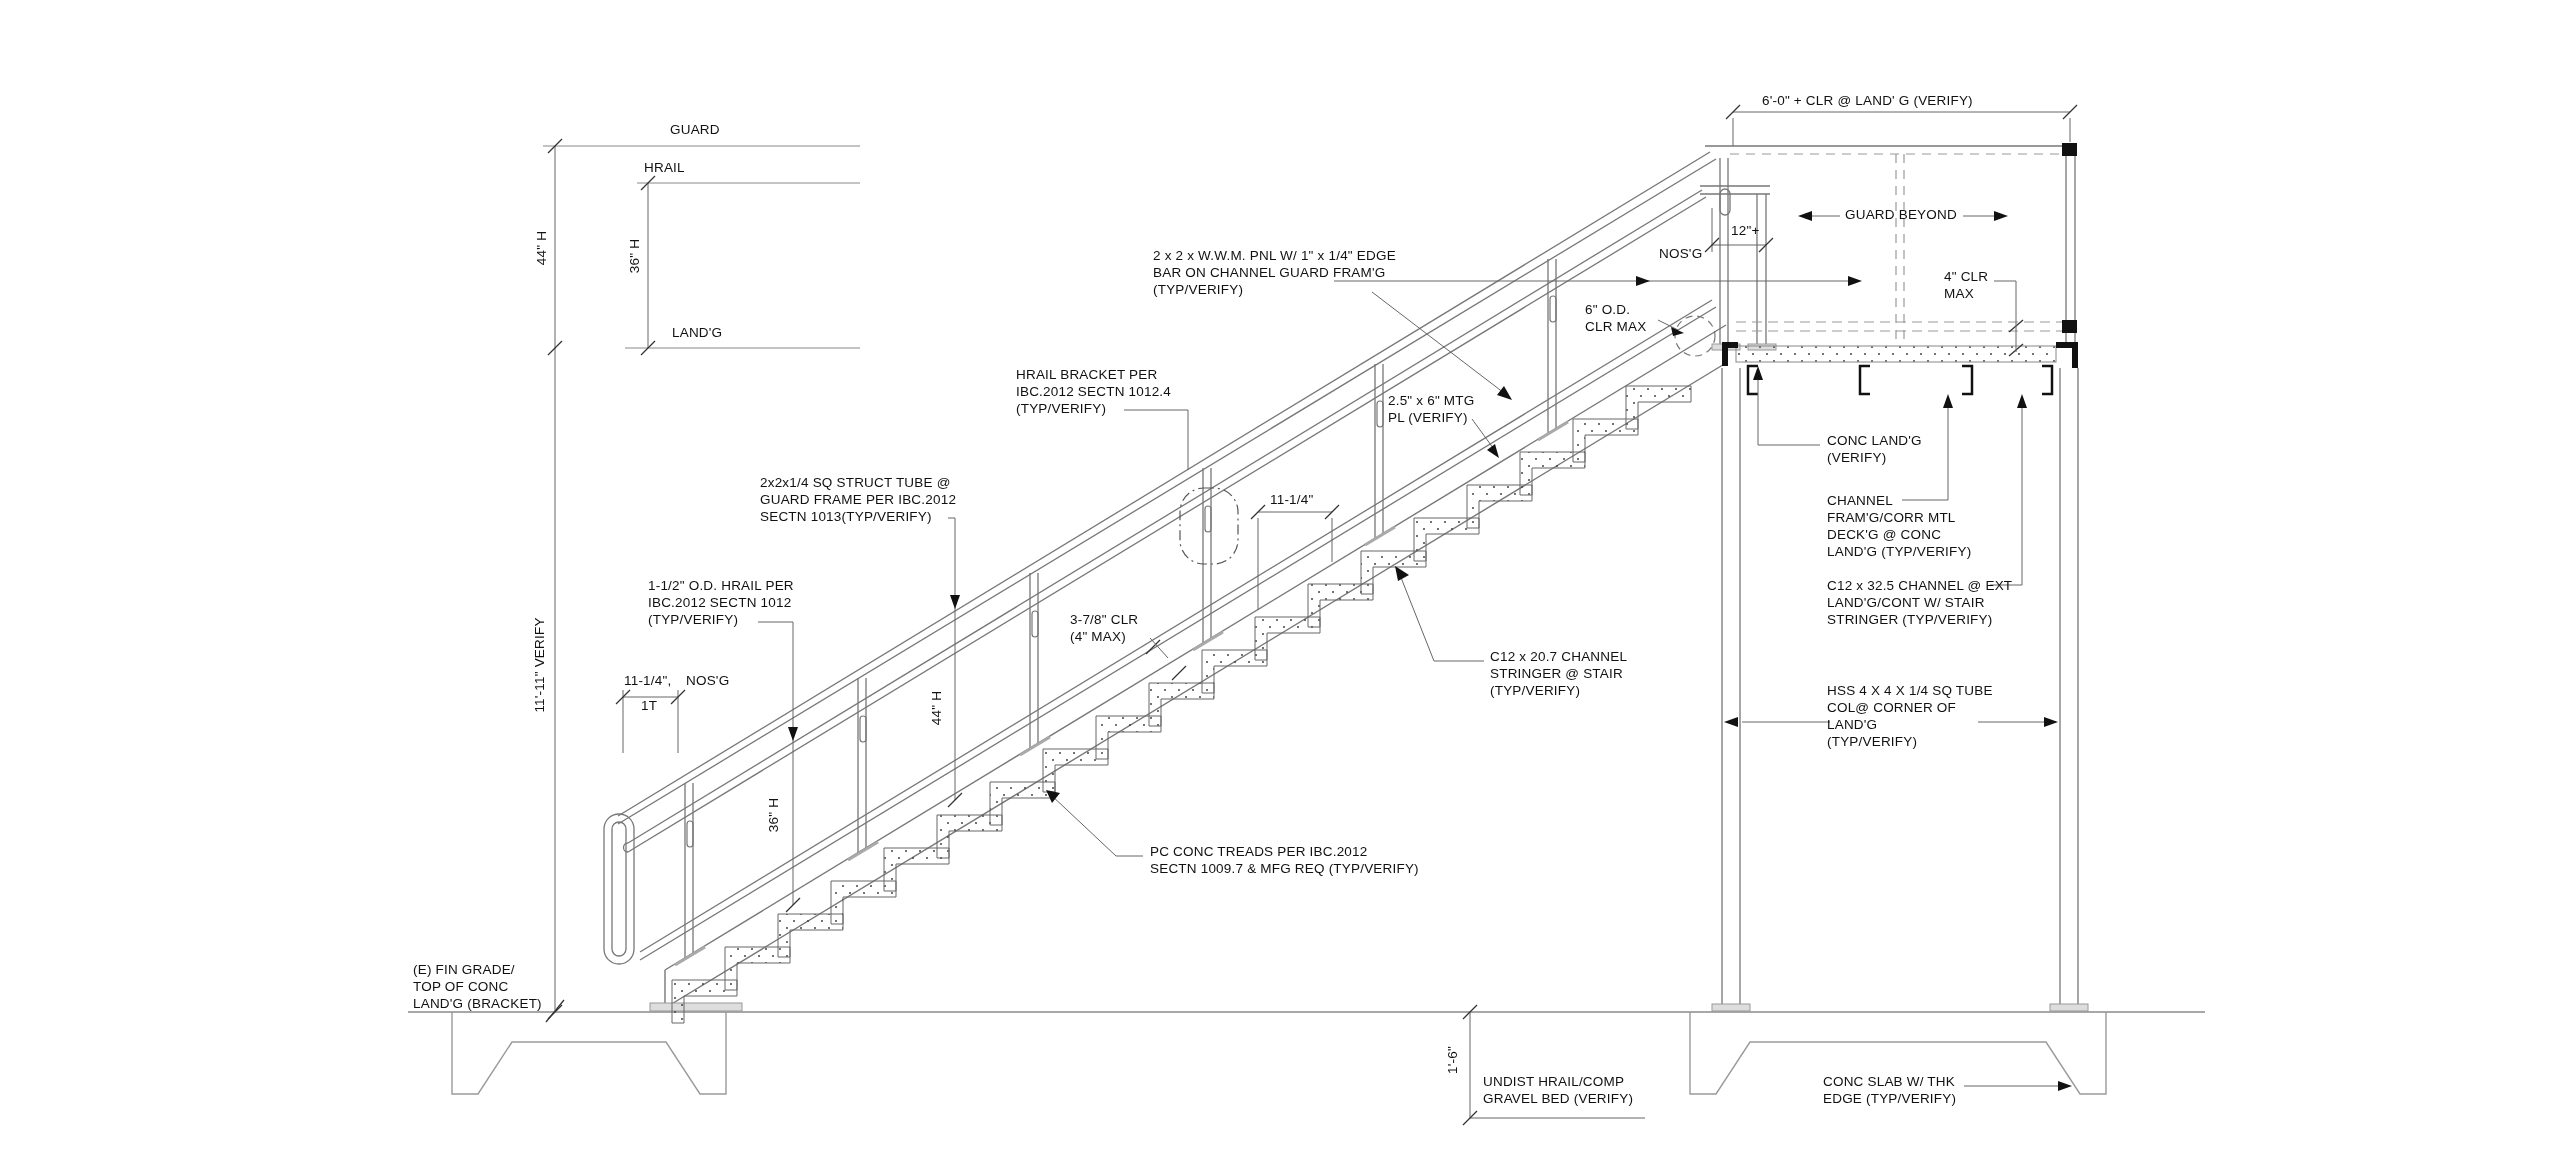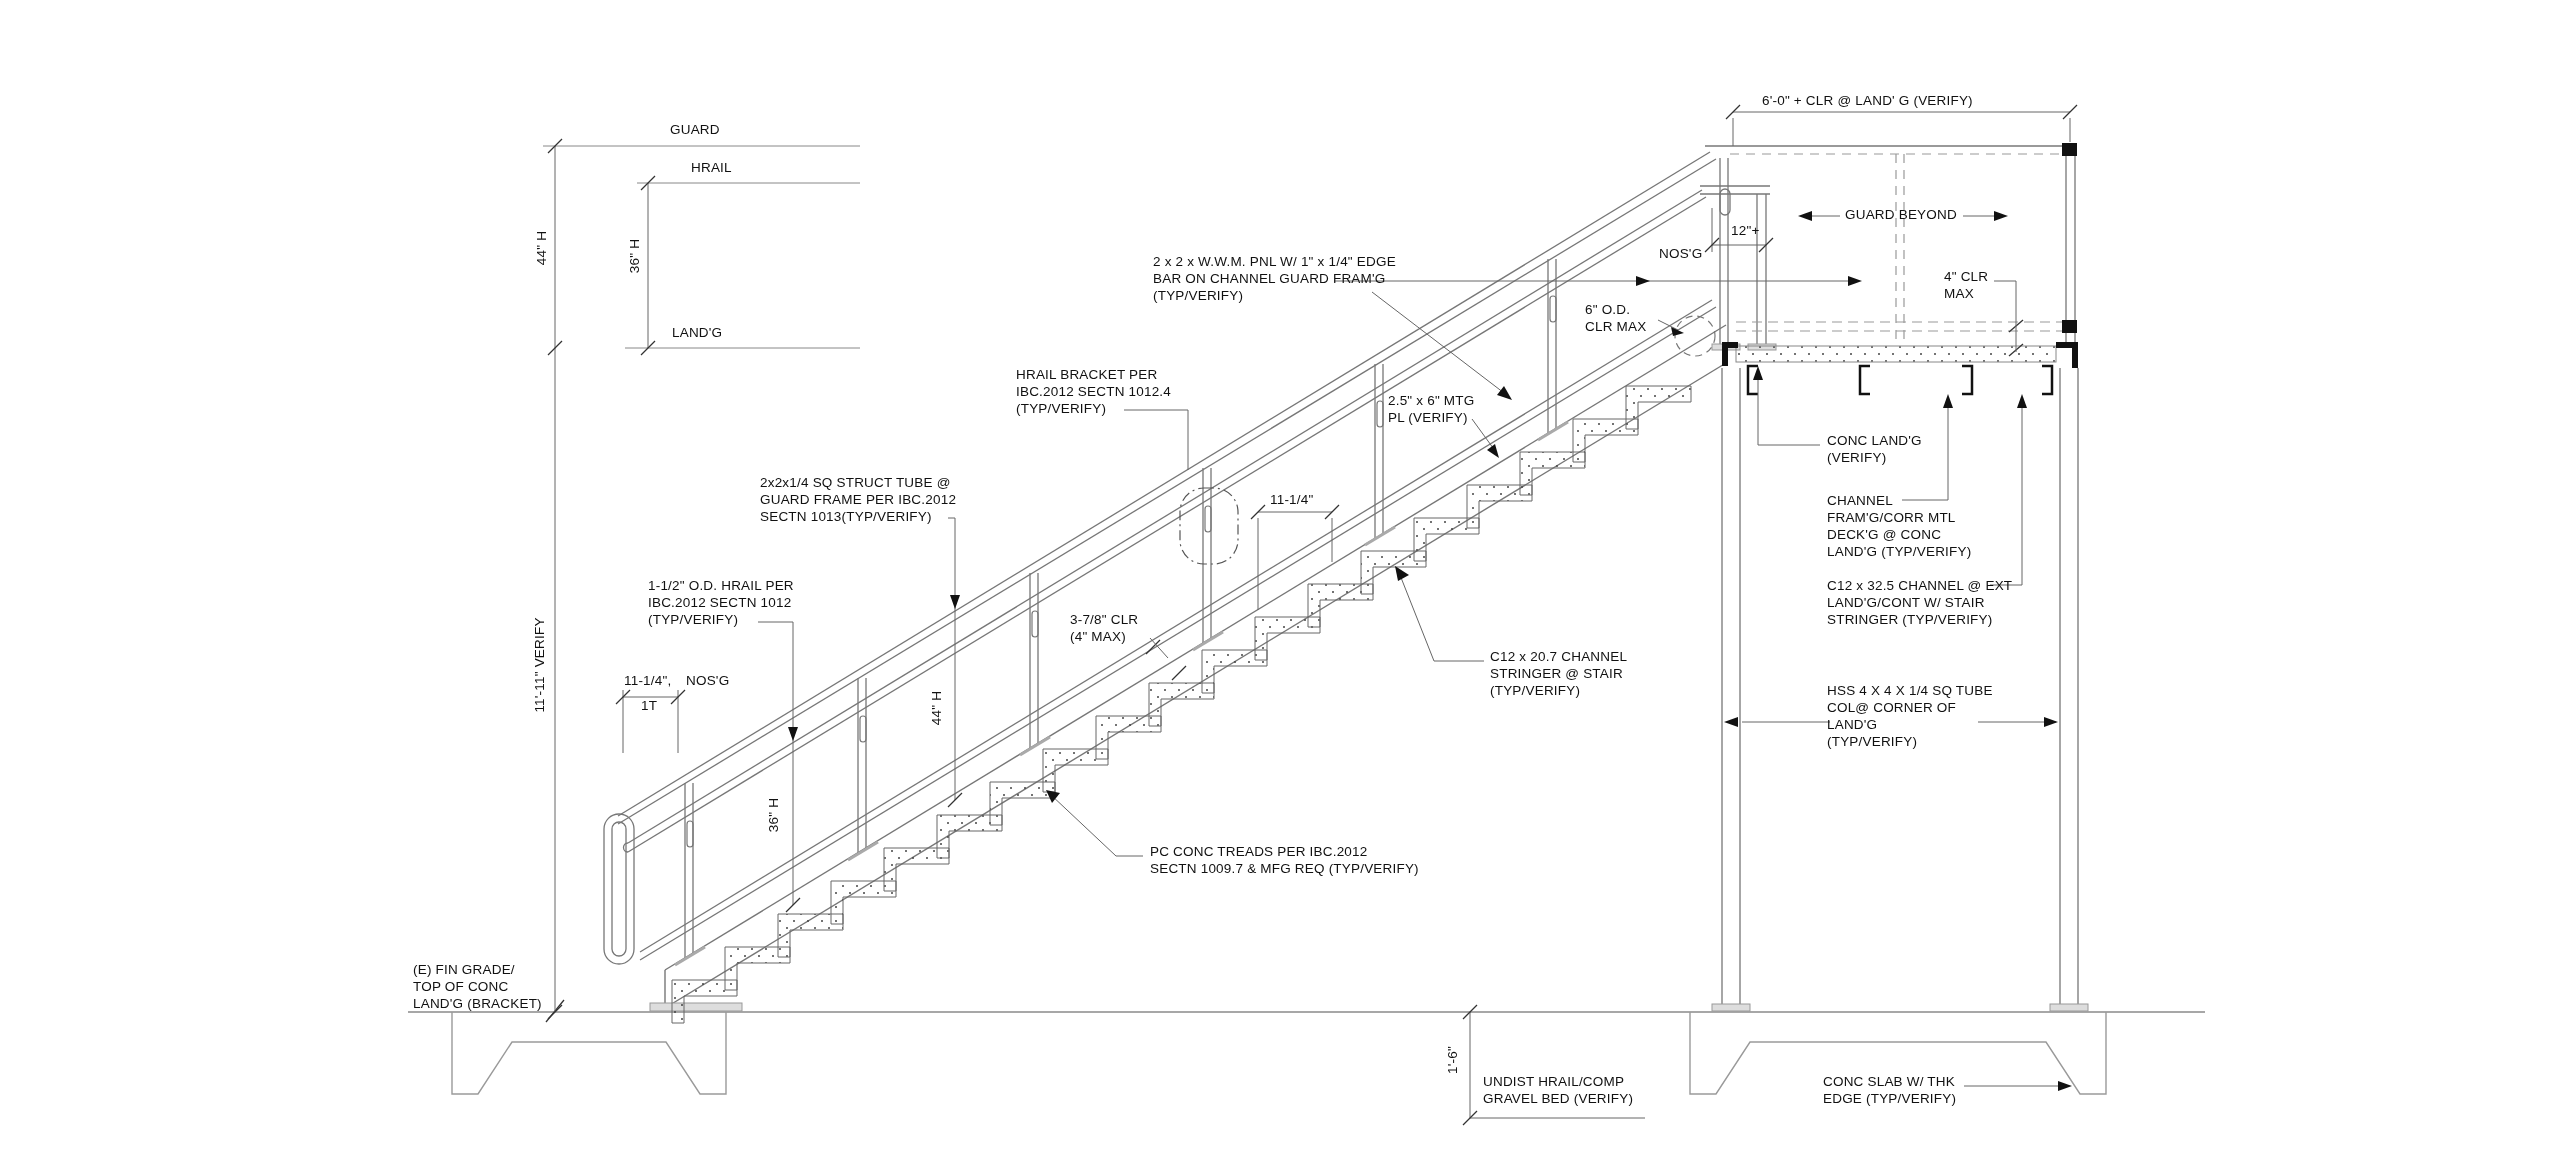--- a/index.html
+++ b/index.html
@@ -201,41 +201,41 @@
     <polygon points="1758,366 1753,380 1763,380"></polygon>
     <polygon points="1948,394 1943,408 1953,408"></polygon>
     <polygon points="2022,394 2017,408 2027,408"></polygon>
     <polygon points="1724,722 1738,717 1738,727"></polygon>
     <polygon points="2058,722 2044,717 2044,727"></polygon>
     <polygon points="2072,1086 2058,1081 2058,1091"></polygon>
   </g>
 </svg>
 
 <div class="lbl" style="left:670px;top:121px">GUARD</div>
-<div class="lbl" style="left:691px;top:159px">HRAIL</div>
+<div class="lbl" style="left:644px;top:159px">HRAIL</div>
 <div class="lbl" style="left:672px;top:324px">LAND'G</div>
 
 <div class="lbl rot" style="left:541px;top:248px">44" H</div>
 <div class="lbl rot" style="left:634px;top:256px">36" H</div>
 <div class="lbl rot" style="left:539px;top:665px">11'-11" VERIFY</div>
 
 <div class="lbl" style="left:624px;top:672px">11-1/4",</div>
 <div class="lbl" style="left:686px;top:672px">NOS'G</div>
 <div class="lbl" style="left:641px;top:697px">1T</div>
 
 <div class="lbl" style="left:648px;top:577px">1-1/2" O.D. HRAIL PER
 IBC.2012 SECTN 1012
 (TYP/VERIFY)</div>
 <div class="lbl" style="left:760px;top:474px">2x2x1/4 SQ STRUCT TUBE @
 GUARD FRAME PER IBC.2012
 SECTN 1013(TYP/VERIFY)</div>
 <div class="lbl" style="left:1016px;top:366px">HRAIL BRACKET PER
 IBC.2012 SECTN 1012.4
 (TYP/VERIFY)</div>
-<div class="lbl" style="left:1153px;top:253px">2 x 2 x W.W.M. PNL W/ 1" x 1/4" EDGE
+<div class="lbl" style="left:1153px;top:247px">2 x 2 x W.W.M. PNL W/ 1" x 1/4" EDGE
 BAR ON CHANNEL GUARD FRAM'G
 (TYP/VERIFY)</div>
 <div class="lbl" style="left:1388px;top:392px">2.5" x 6" MTG
 PL (VERIFY)</div>
 
 <div class="lbl rot" style="left:773px;top:815px">36" H</div>
 <div class="lbl rot" style="left:936px;top:708px">44" H</div>
 
 <div class="lbl" style="left:1270px;top:491px">11-1/4"</div>
 <div class="lbl" style="left:1070px;top:611px">3-7/8" CLR

